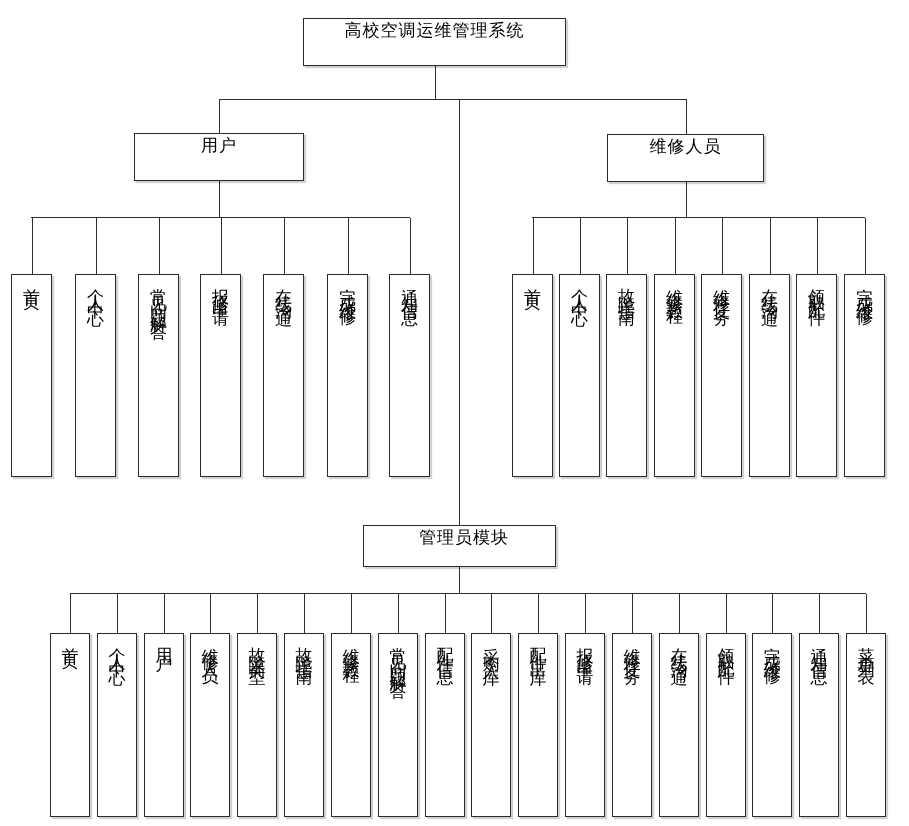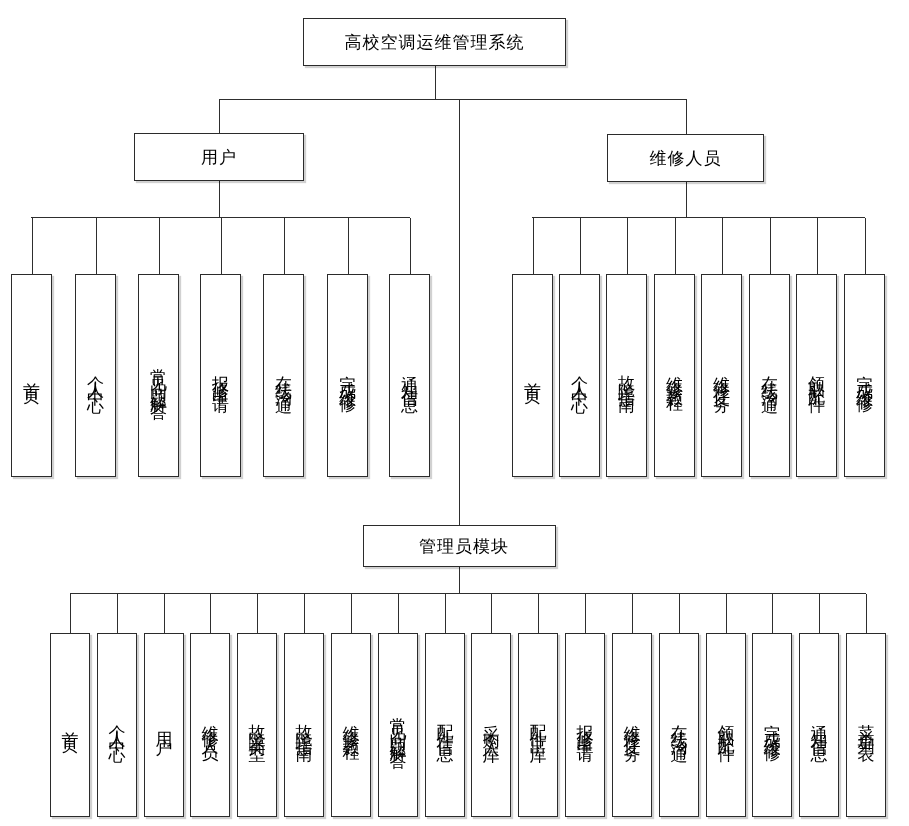--- a/index.html
+++ b/index.html
@@ -18,21 +18,21 @@
   .line {
     position: absolute;
     background: #2e2e2e;
   }
   .box {
     position: absolute;
     background: #ffffff;
     border: 1px solid #2b2b2b;
     box-shadow: 2px 2px 1px rgba(0,0,0,0.18);
     display: flex;
-    align-items: center;
+    align-items: flex-start;
     justify-content: center;
     box-sizing: border-box;
     color: #000000;
     font-size: 17px;
   }
   .hlabel {
     white-space: nowrap;
     letter-spacing: 1px;
   }
   .vbox {

